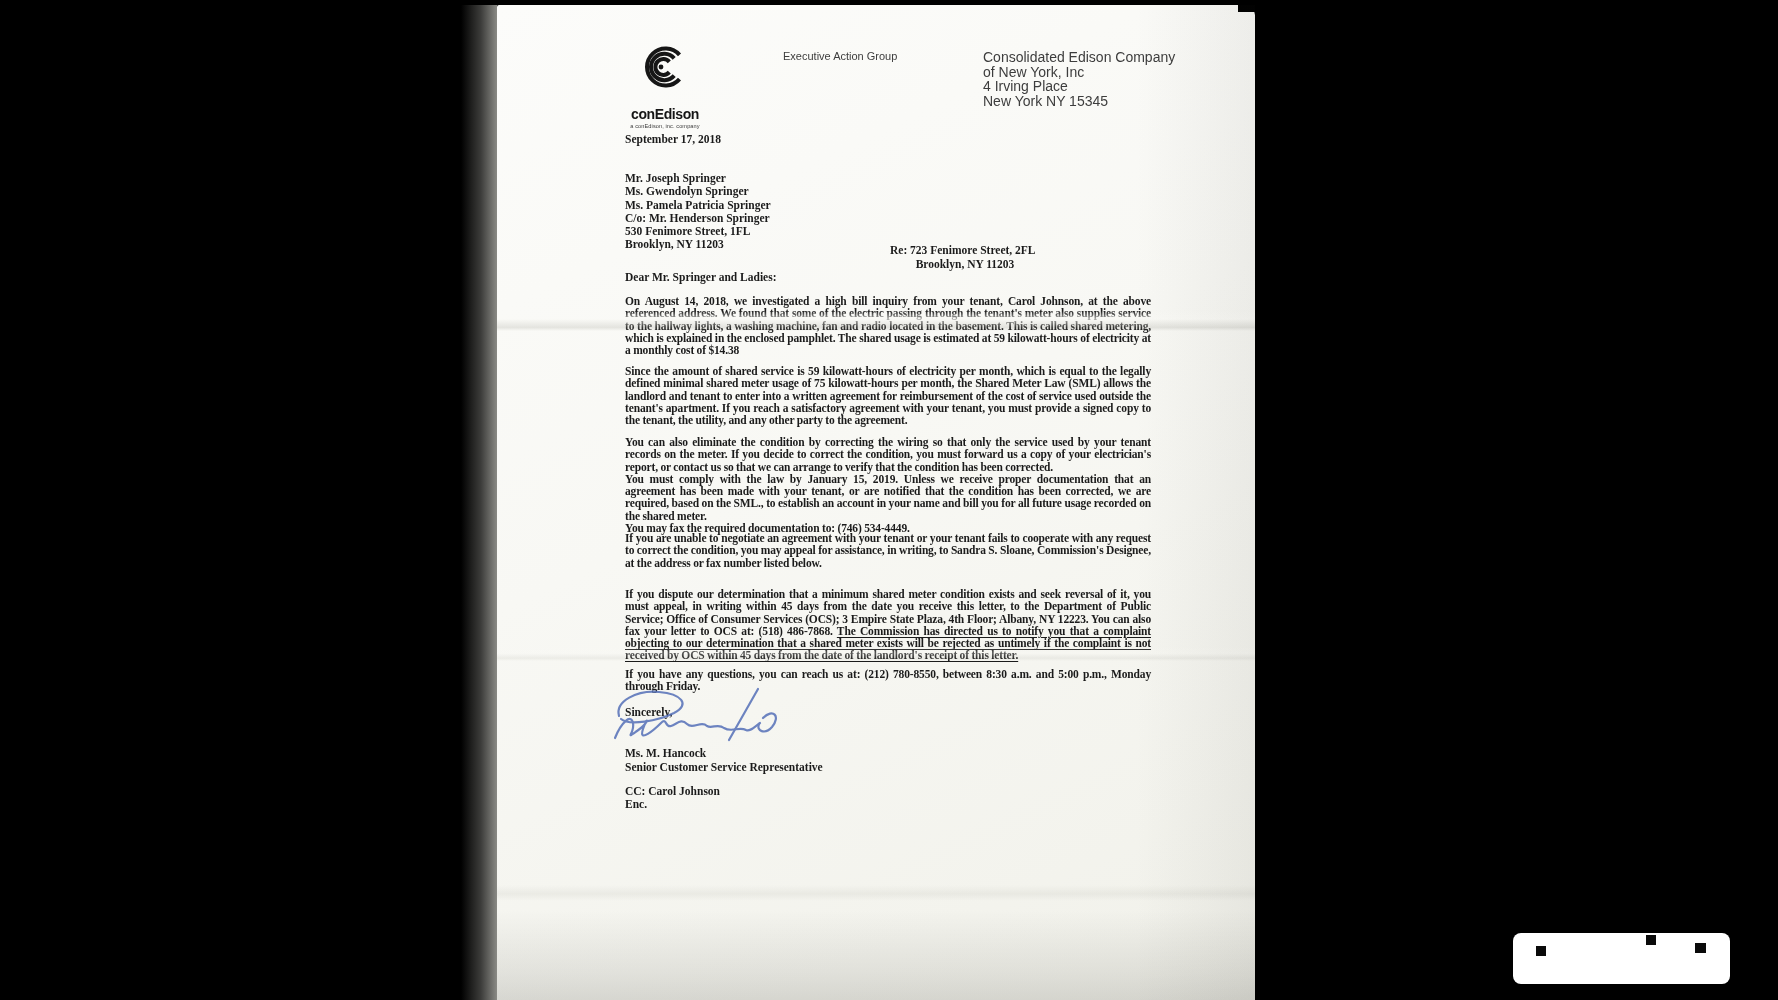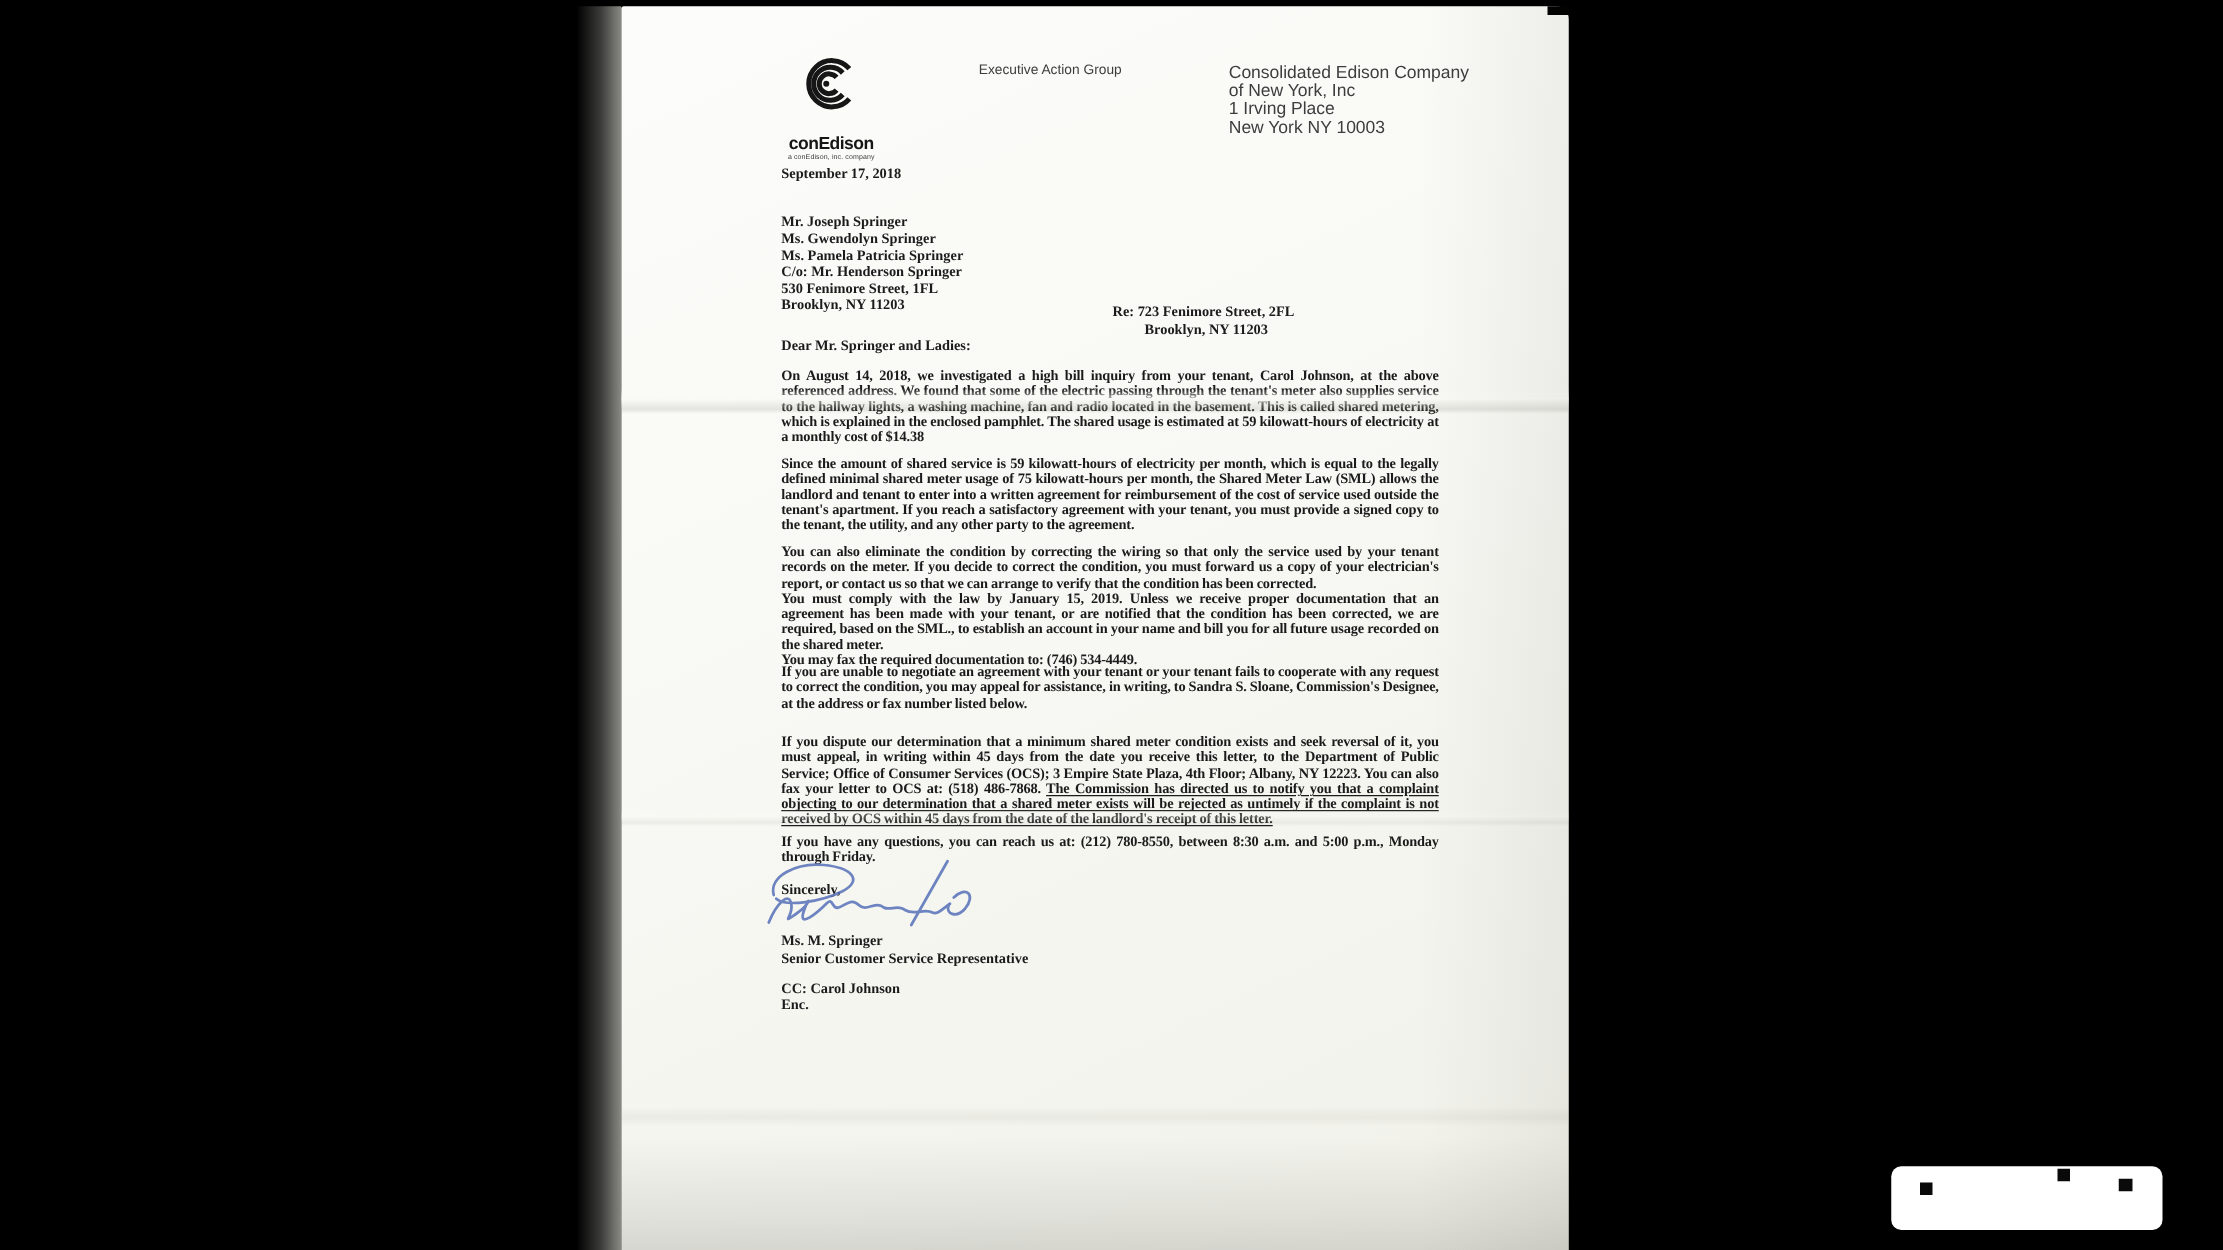--- a/index.html
+++ b/index.html
@@ -78,22 +78,22 @@
       </svg>
       <span class="logo-brand">conEdison</span>
       <span class="logo-tagline">a conEdison, inc. company</span>
     </div>
 
     <div class="dept sans">Executive Action Group</div>
 
     <div class="company sans">
       <div>Consolidated Edison Company</div>
       <div>of New York, Inc</div>
-      <div>1 Irving Place</div>
-      <div>New York NY 10003</div>
+      <div>4 Irving Place</div>
+      <div>New York NY 15345</div>
     </div>
 
     <div class="block date ltx">September 17, 2018</div>
 
     <div class="block recipients ltx">
       <div>Mr. Joseph Springer</div>
       <div>Ms. Gwendolyn Springer</div>
       <div>Ms. Pamela Patricia Springer</div>
       <div>C/o: Mr. Henderson Springer</div>
       <div>530 Fenimore Street, 1FL</div>
@@ -124,21 +124,21 @@
 
     <svg class="signature" width="172" height="64" viewBox="0 0 172 64">
       <g fill="none" stroke="#5570b8" stroke-width="2.2" stroke-linecap="round" opacity="0.85">
         <path d="M8,31 C4,16 26,5 48,7 C70,9 80,19 63,28 C47,36 18,41 10,34"></path>
         <path d="M118,55 L147,4"></path>
         <path d="M4,53 C10,38 20,28 22,38 C24,48 13,55 26,46 C39,37 37,29 32,44 C27,59 44,44 50,38 C56,32 54,43 60,41 C66,39 70,33 76,39 C82,45 90,35 96,41 C101,44 107,38 113,43 C121,48 128,41 135,45 C139,47 143,42 149,38"></path>
         <path d="M152,33 C162,23 170,31 161,42 C154,50 145,46 148,39"></path>
       </g>
     </svg>
 
-    <div class="block sig-name ltx">Ms. M. Springer</div>
+    <div class="block sig-name ltx">Ms. M. Hancock</div>
     <div class="block sig-title ltx">Senior Customer Service Representative</div>
     <div class="block cc-line ltx">CC: Carol Johnson</div>
     <div class="block enc-line ltx">Enc.</div>
 
     <div class="fold-crease crease-1"></div>
     <div class="fold-crease crease-2"></div>
     <div class="fold-crease crease-3"></div>
     <div class="shade-right"></div>
     <div class="shade-bottom"></div>
   </div>

